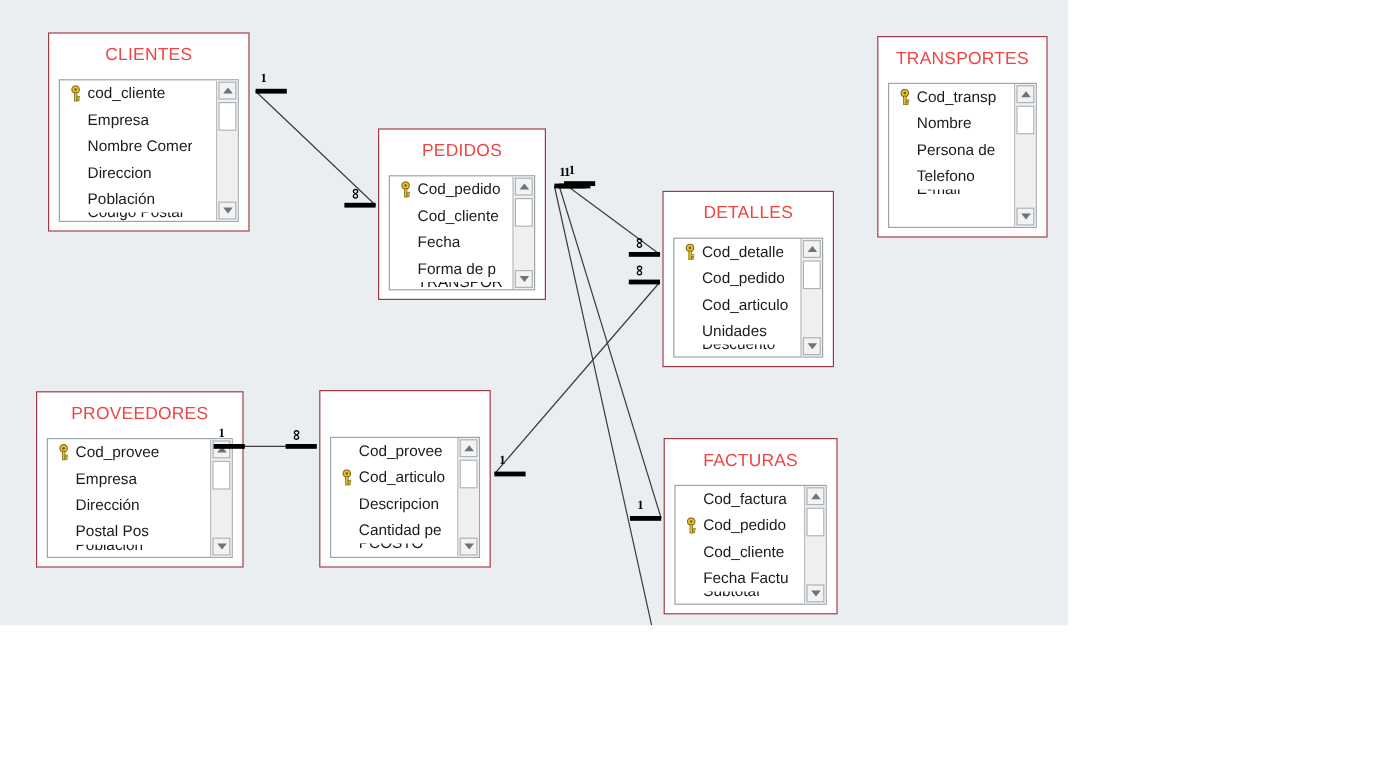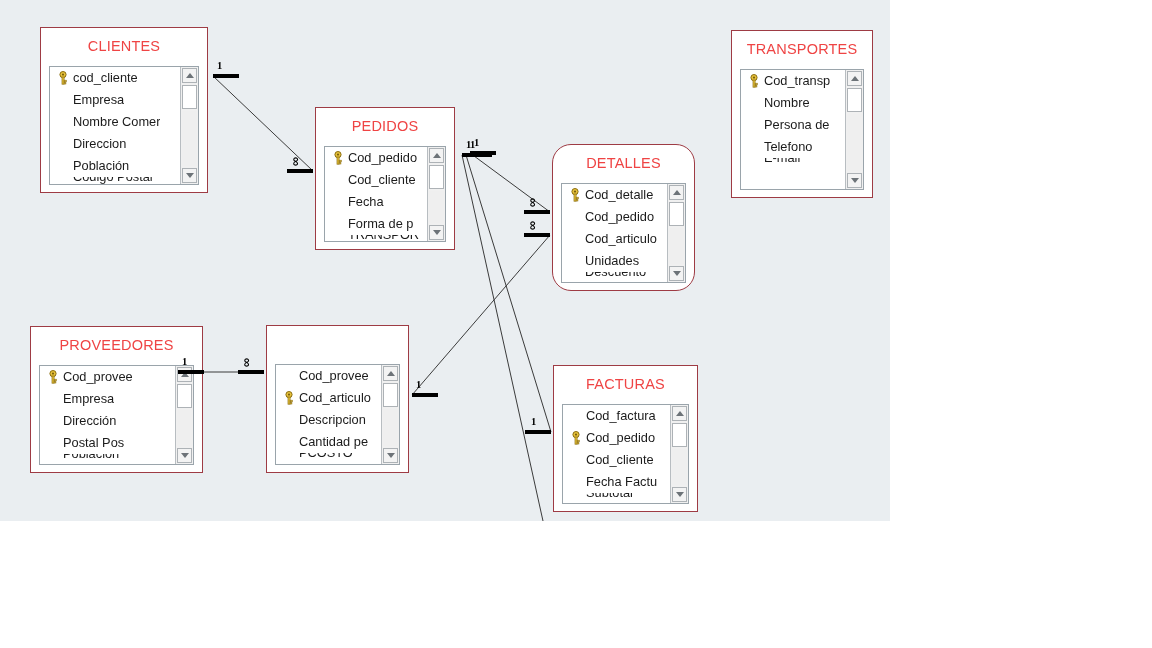--- a/index.html
+++ b/index.html
@@ -280,21 +280,21 @@
             <div class="sb-btn up">
               <span class="sb-arrow up"></span>
             </div>
             <div class="sb-thumb"></div>
             <div class="sb-btn down">
               <span class="sb-arrow down"></span>
             </div>
           </div>
         </div>
       </div>
-      <div class="table-box" style="left: 552px; top: 144px; width: 143px; height: 147px; border-radius: 19px;">
+      <div class="table-box" style="left: 552px; top: 159px; width: 143px; height: 147px;">
         <div class="table-title">DETALLES</div>
         <div class="field-list-wrap">
           <div class="field-scroll">
             <div class="field-row">
               <span class="key-slot">
                 <svg width="12" height="14" viewBox="0 0 12 14">
                   <circle cx="6" cy="3.6" r="3.1" fill="#e8c33a" stroke="#8a6d12" stroke-width="1"></circle>
                   <circle cx="6" cy="3.6" r="1.1" fill="#7a5f10"></circle>
                   <rect x="5" y="6" width="2.1" height="7.2" fill="#e8c33a" stroke="#8a6d12" stroke-width="0.7"></rect>
                   <rect x="7.1" y="9.2" width="2.2" height="1.5" fill="#e8c33a" stroke="#8a6d12" stroke-width="0.6"></rect>

